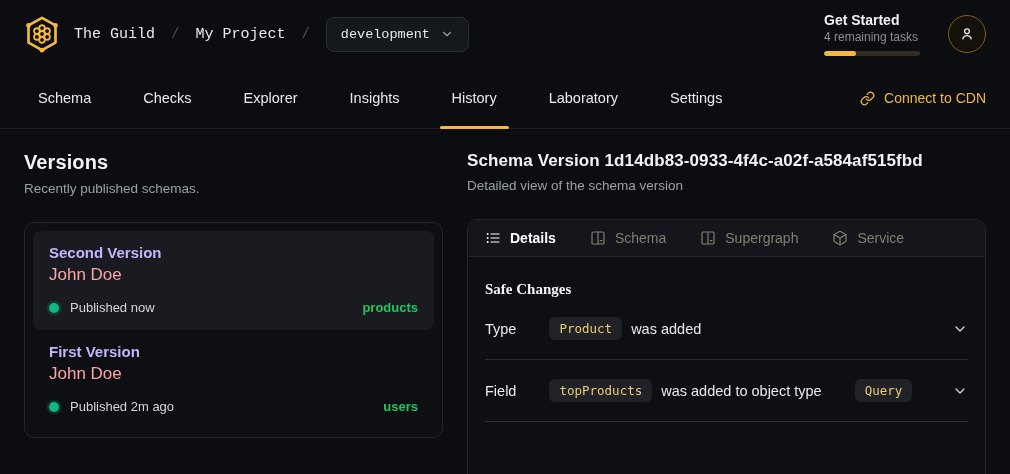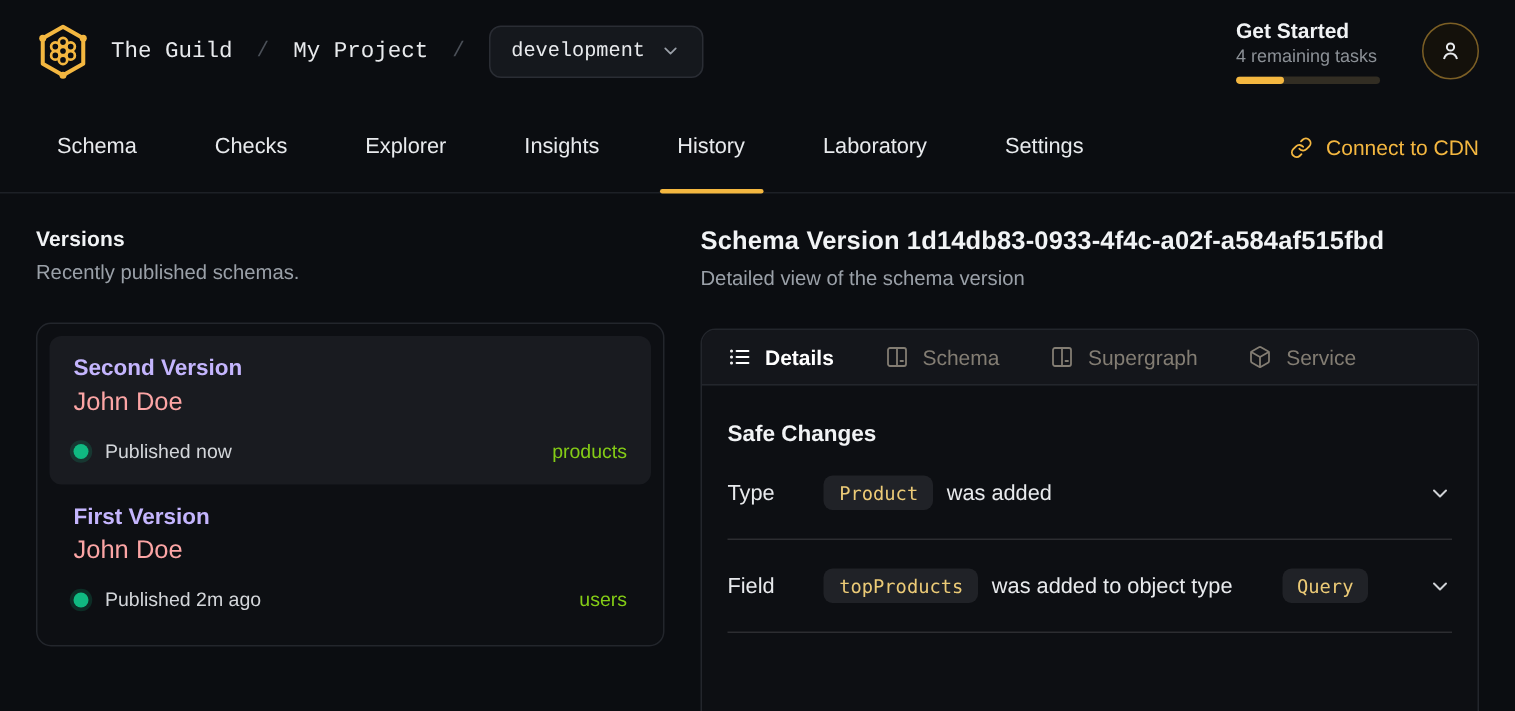--- a/index.html
+++ b/index.html
@@ -65,56 +65,56 @@
   .nav-tab:first-child.active::after { left:4px; }
   .nav-right { margin-left:auto; display:flex; align-items:center; }
   .cdn-link { display:flex; align-items:center; gap:9px; color:#f4b740; font-size:14px; cursor:pointer; }
   .cdn-link svg { width:15px; height:15px; stroke:#f4b740; fill:none; stroke-width:2; stroke-linecap:round; stroke-linejoin:round; }
 
   
   .main {
     display:grid; grid-template-columns:419px 519px; gap:24px;
     padding:22px 24px 0 24px;
   }
-  .col-head h2 { font-size:14px; font-weight:700; color:#f1f3f5; letter-spacing:.1px; }
+  .col-head h2 { font-size:20px; font-weight:700; color:#f1f3f5; letter-spacing:.1px; }
   .col-head .sub { font-size:13.5px; color:#9aa0a8; margin-top:7px; }
   .detail-head h2 { font-size:17px; }
 
   
   .versions-box {
     margin-top:26px; border:1px solid #23262c; border-radius:10px;
     padding:8px; background:#0d0f13;
   }
   .version-item { border-radius:8px; padding:13px 16px 15px 16px; cursor:pointer; }
   .version-item.selected { background:#191b20; }
   .vi-title { font-size:15px; font-weight:600; color:#c4b5fd; }
   .vi-author { font-size:17px; color:#fca5a5; margin-top:4px; }
   .vi-row { display:flex; align-items:center; margin-top:15px; }
   .green-dot {
     width:10px; height:10px; border-radius:50%; background:#10b981;
     box-shadow:0 0 0 2.5px rgba(16,185,129,0.18); margin-right:11px; flex:0 0 auto;
   }
   .vi-status { font-size:13px; color:#d3d6da; }
-  .vi-service { margin-left:auto; font-size:13px; font-weight:400; color:#84cc16; }
+  .vi-service { margin-left:auto; font-size:13px; font-weight:700; color:#22c55e; }
 
   
   .detail-box {
     margin-top:26px; border:1px solid #23262c; border-radius:10px;
     background:#0d0f13; height:300px; overflow:hidden;
   }
   .detail-tabs {
     display:flex; align-items:center; gap:34px; height:37px;
     background:#14161b; border-bottom:1px solid #23262c; padding:0 17px;
   }
   .dtab { display:flex; align-items:center; gap:9px; font-size:14px; color:#837d73; cursor:pointer; }
   .dtab svg { width:16px; height:16px; stroke:#837d73; fill:none; stroke-width:1.8; stroke-linecap:round; stroke-linejoin:round; }
   .dtab.active { color:#ffffff; font-weight:600; }
   .dtab.active svg { stroke:#ffffff; }
   .detail-body { padding:0 17px; }
-  .section-title { font-size:15px; font-weight:700; color:#f1f3f5; margin-top:24px; }
+  .section-title { font-size:15px; font-weight:700; color:#f1f3f5; margin-top:24px;font-family:Liberation Serif, serif; }
   .change-row {
     display:flex; align-items:center; gap:9px;
     padding:19px 0; border-bottom:1px solid #2c2d31;
     font-size:14.5px; color:#e8eaed; cursor:pointer;
   }
   .change-row:first-of-type { margin-top:4px; }
   .code-badge {
     background:#202227; border-radius:6px; padding:4px 10px;
     font-size:12.5px; color:#eccb77;margin-left:24px;
   }

